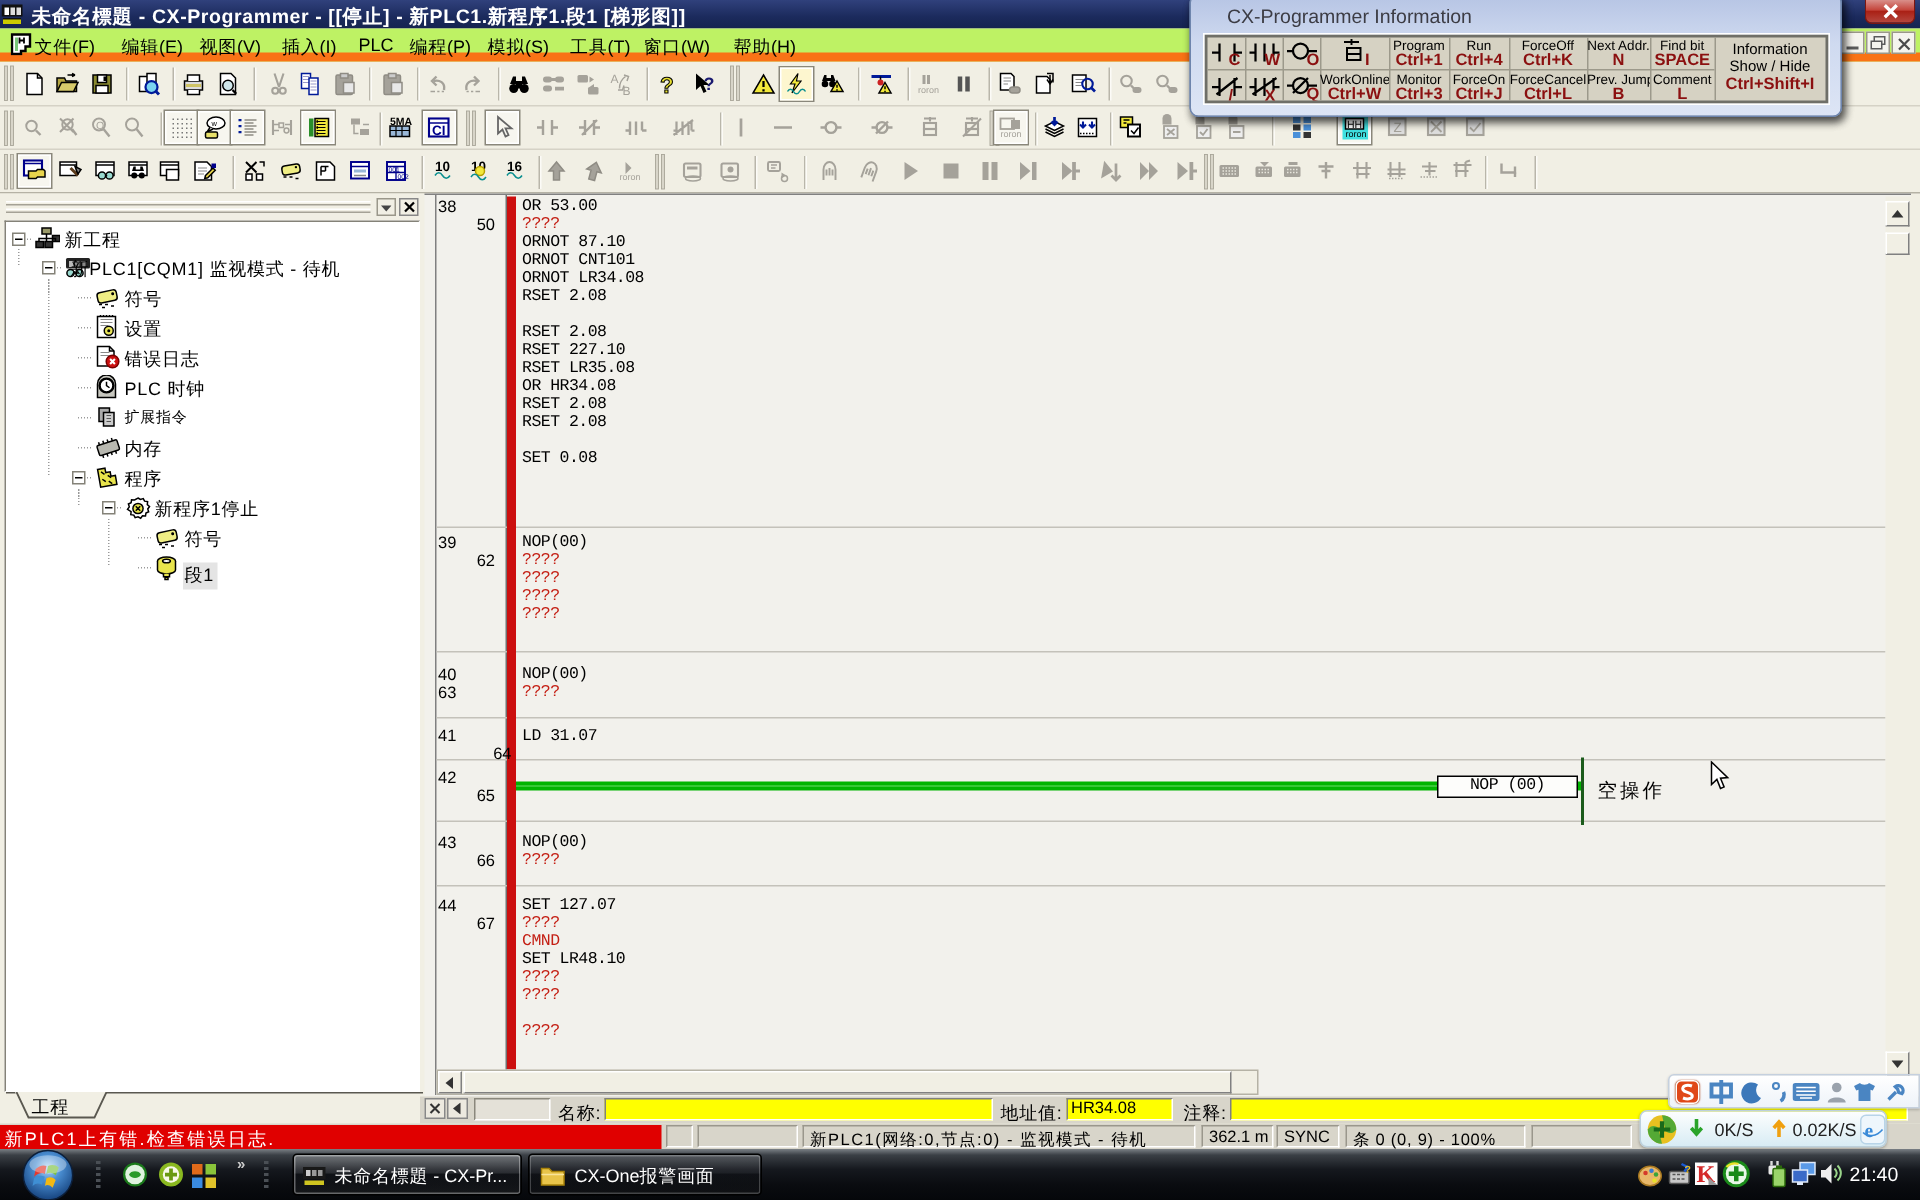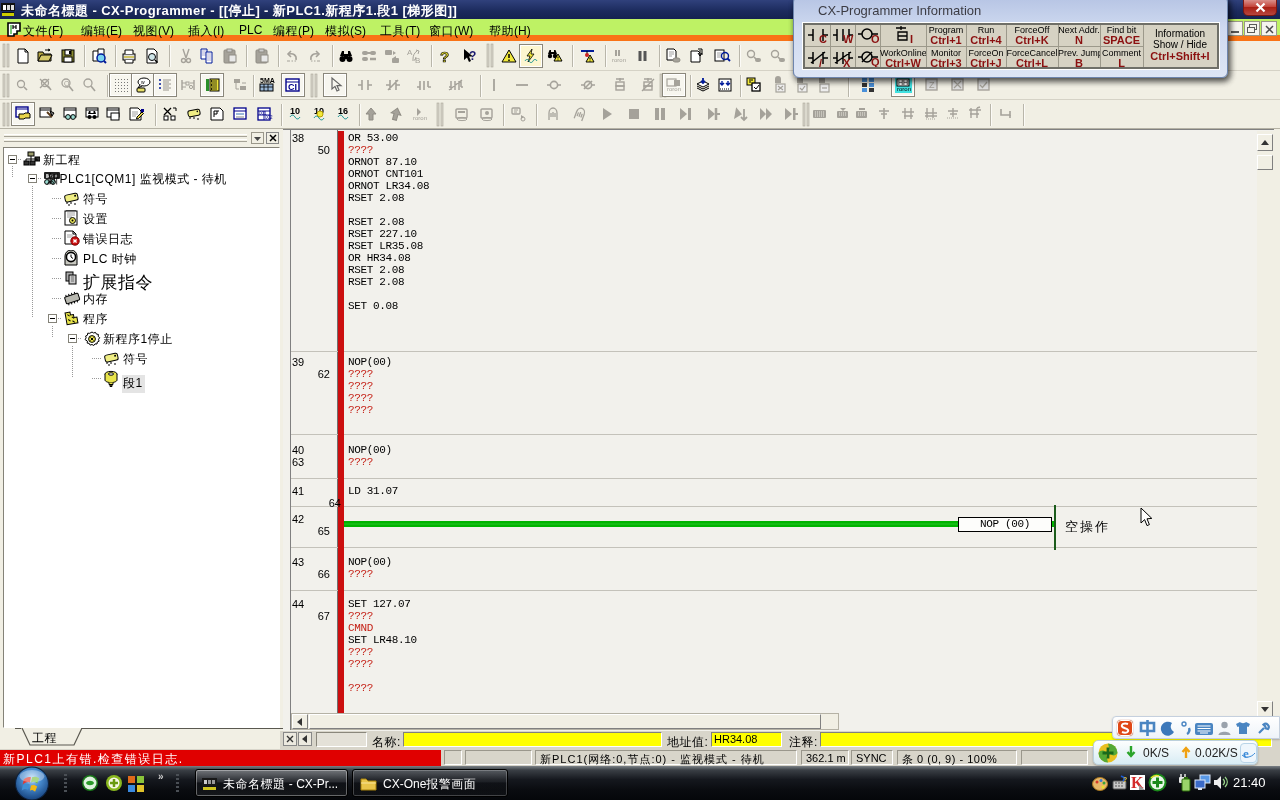--- a/index.html
+++ b/index.html
@@ -743,21 +743,21 @@
             <circle cx="8" cy="7" r="4.6" fill="#fff" stroke="#000" stroke-width="1.6"></circle>
             <path d="M8 4.5V7l2 1.5" stroke="#000" fill="none"></path>
           </svg></div>
         <div class="ab" style="left:78px;top:103px;font-size:12px;white-space:nowrap;padding:0 2px 1px 1px"><span class="cjk" style="letter-spacing:0.5px">PLC 时钟</span></div>
         <div class="ab" style="left:48px;top:130px;width:9px;height:1px;background-image:repeating-linear-gradient(90deg,#999 0 1px,transparent 1px 2px)"></div>
         <div class="ab" style="left:59px;top:122px"><svg width="16" height="16">
             <rect x="3" y="2" width="7" height="9" fill="#aaa" stroke="#000"></rect>
             <rect x="6" y="5" width="7" height="9" fill="#ccc" stroke="#000"></rect>
             <path d="M8 7h3M8 9h3M8 11h3" stroke="#555" stroke-width="0.8"></path>
           </svg></div>
-        <div class="ab" style="left:78px;top:123px;font-size:17px;white-space:nowrap;padding:0 2px 1px 1px"><span class="cjk" style="letter-spacing:0.5px">扩展指令</span></div>
+        <div class="ab" style="left:78px;top:123px;font-size:10px;white-space:nowrap;padding:0 2px 1px 1px"><span class="cjk" style="letter-spacing:0.5px">扩展指令</span></div>
         <div class="ab" style="left:48px;top:150px;width:9px;height:1px;background-image:repeating-linear-gradient(90deg,#999 0 1px,transparent 1px 2px)"></div>
         <div class="ab" style="left:59px;top:142px"><svg width="18" height="16">
             <g transform="rotate(-18 9 8)">
               <rect x="2" y="5" width="14" height="7" rx="1" fill="#b8b8b0" stroke="#000"></rect>
               <path d="M4 5V3M7 5V3M10 5V3M13 5V3M4 14v-2M7 14v-2M10 14v-2M13 14v-2" stroke="#000"></path>
             </g>
           </svg></div>
         <div class="ab" style="left:78px;top:143px;font-size:12px;white-space:nowrap;padding:0 2px 1px 1px"><span class="cjk" style="letter-spacing:0.5px">内存</span></div>
         <div class="ab" style="left:44px;top:166px;width:9px;height:9px;border:1px solid #848278;background:#fff">
           <div class="ab" style="left:1px;top:3px;width:5px;height:1px;background:#000"></div>
@@ -793,21 +793,21 @@
         <div class="ab" style="left:99px;top:222px"><svg width="16" height="17">
             <ellipse cx="8" cy="4" rx="6" ry="2.6" fill="#e8e44c" stroke="#000"></ellipse>
             <path d="M2 4v6c0 1.4 2.7 2.6 6 2.6s6-1.2 6-2.6V4" fill="#e8e44c" stroke="#000"></path>
             <ellipse cx="8" cy="4" rx="2.6" ry="1.2" fill="#fff" stroke="#000"></ellipse>
             <path d="M6 12.5v2h4v-2" fill="#e8e44c" stroke="#000"></path>
             <path d="M7 15h2v1.5h-2z" fill="#e8e44c" stroke="#000"></path>
           </svg></div>
         <div class="ab" style="left:118px;top:227px;background:#e4e4e4;font-size:12px;white-space:nowrap;padding:0 2px 1px 1px"><span class="cjk" style="letter-spacing:0.5px">段1</span></div>
       </div>
 
- <div class="ab" style="left:15px;top:599px;width:278px;height:19px;background:#f1efe4">
+ <div class="ab" style="left:4px;top:599px;width:278px;height:19px;background:#f1efe4">
    <div class="ab" style="left:0;top:0;width:278px;height:1px;background:#5a5850"></div>
    <div class="ab" style="left:6px;top:0;width:60px;height:18px;background:#f1efe4;clip-path:polygon(0 0,60px 0,52px 100%,8px 100%)"></div>
    <div class="ab" style="left:6px;top:0;width:62px;height:18px"><svg width="62" height="18">
             <path d="M1 0l8 17h44l8-17" fill="#f1efe4" stroke="#5a5850" stroke-width="1.2"></path>
           </svg></div>
    <div class="ab" style="left:17px;top:2px;font-size:12px"><span class="cjk">工程</span></div>
  </div>
 </div>
 
 <div class="ab" id="ladder" style="left:283px;top:129px;width:991px;height:619px;background:#f2f1ec">

